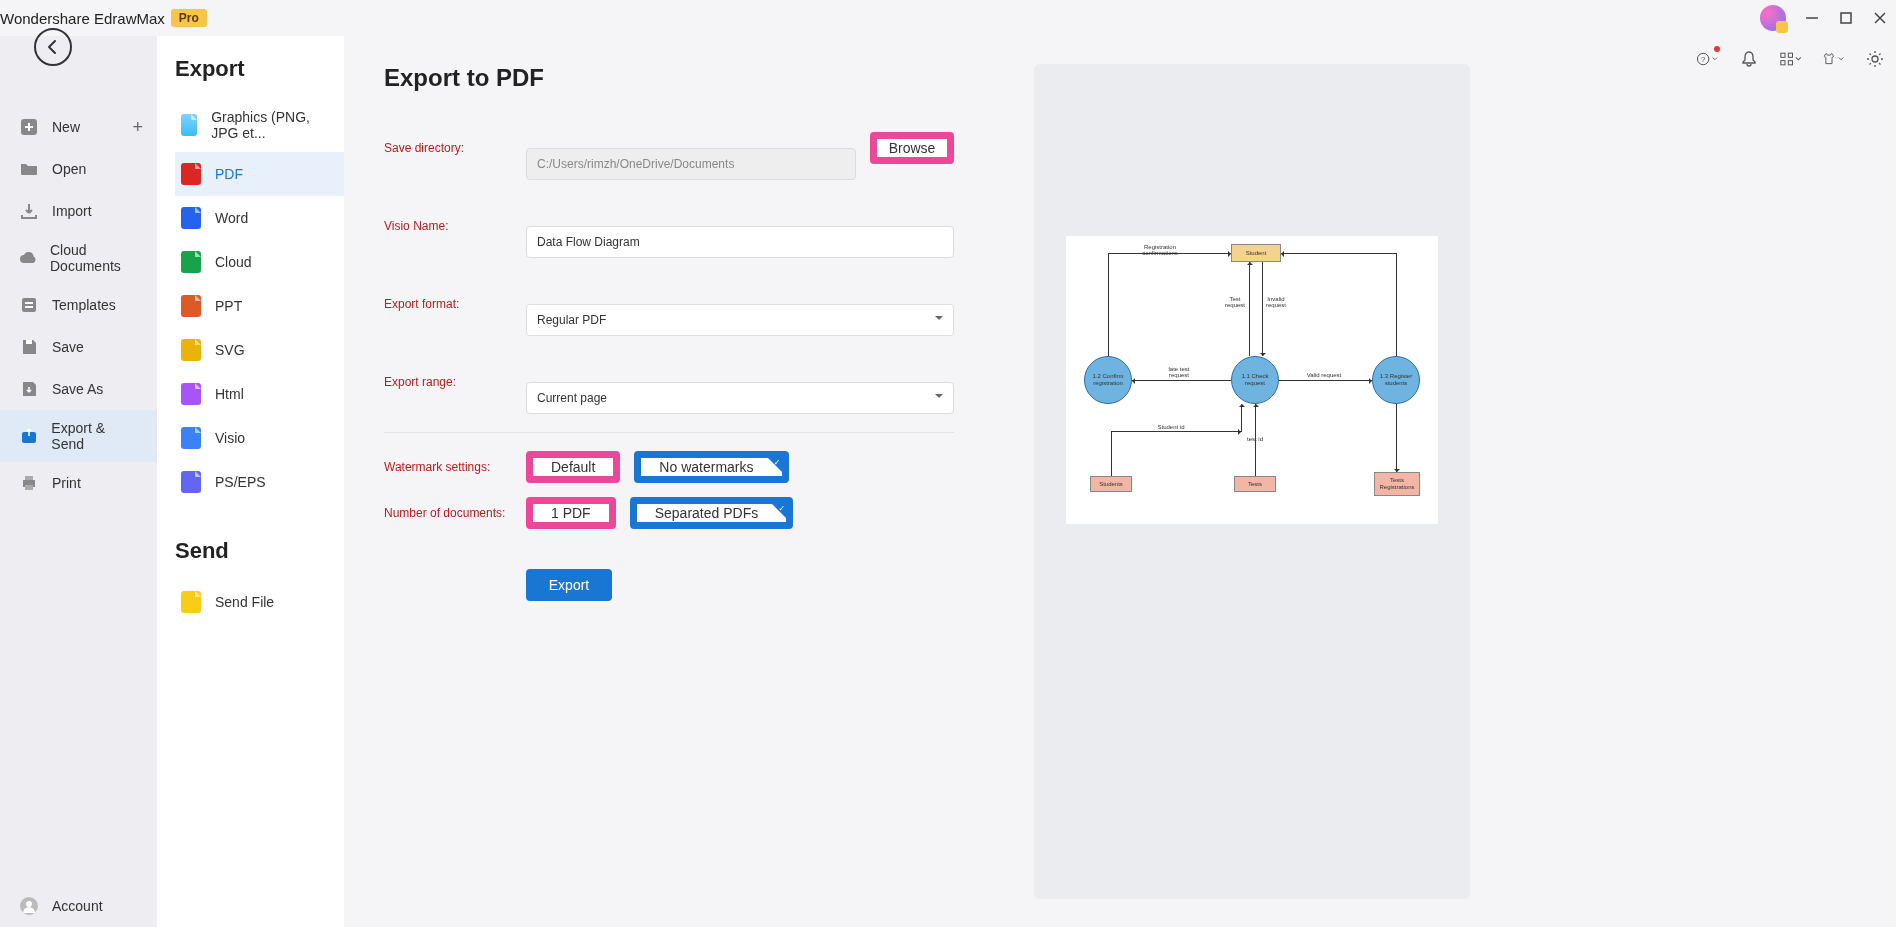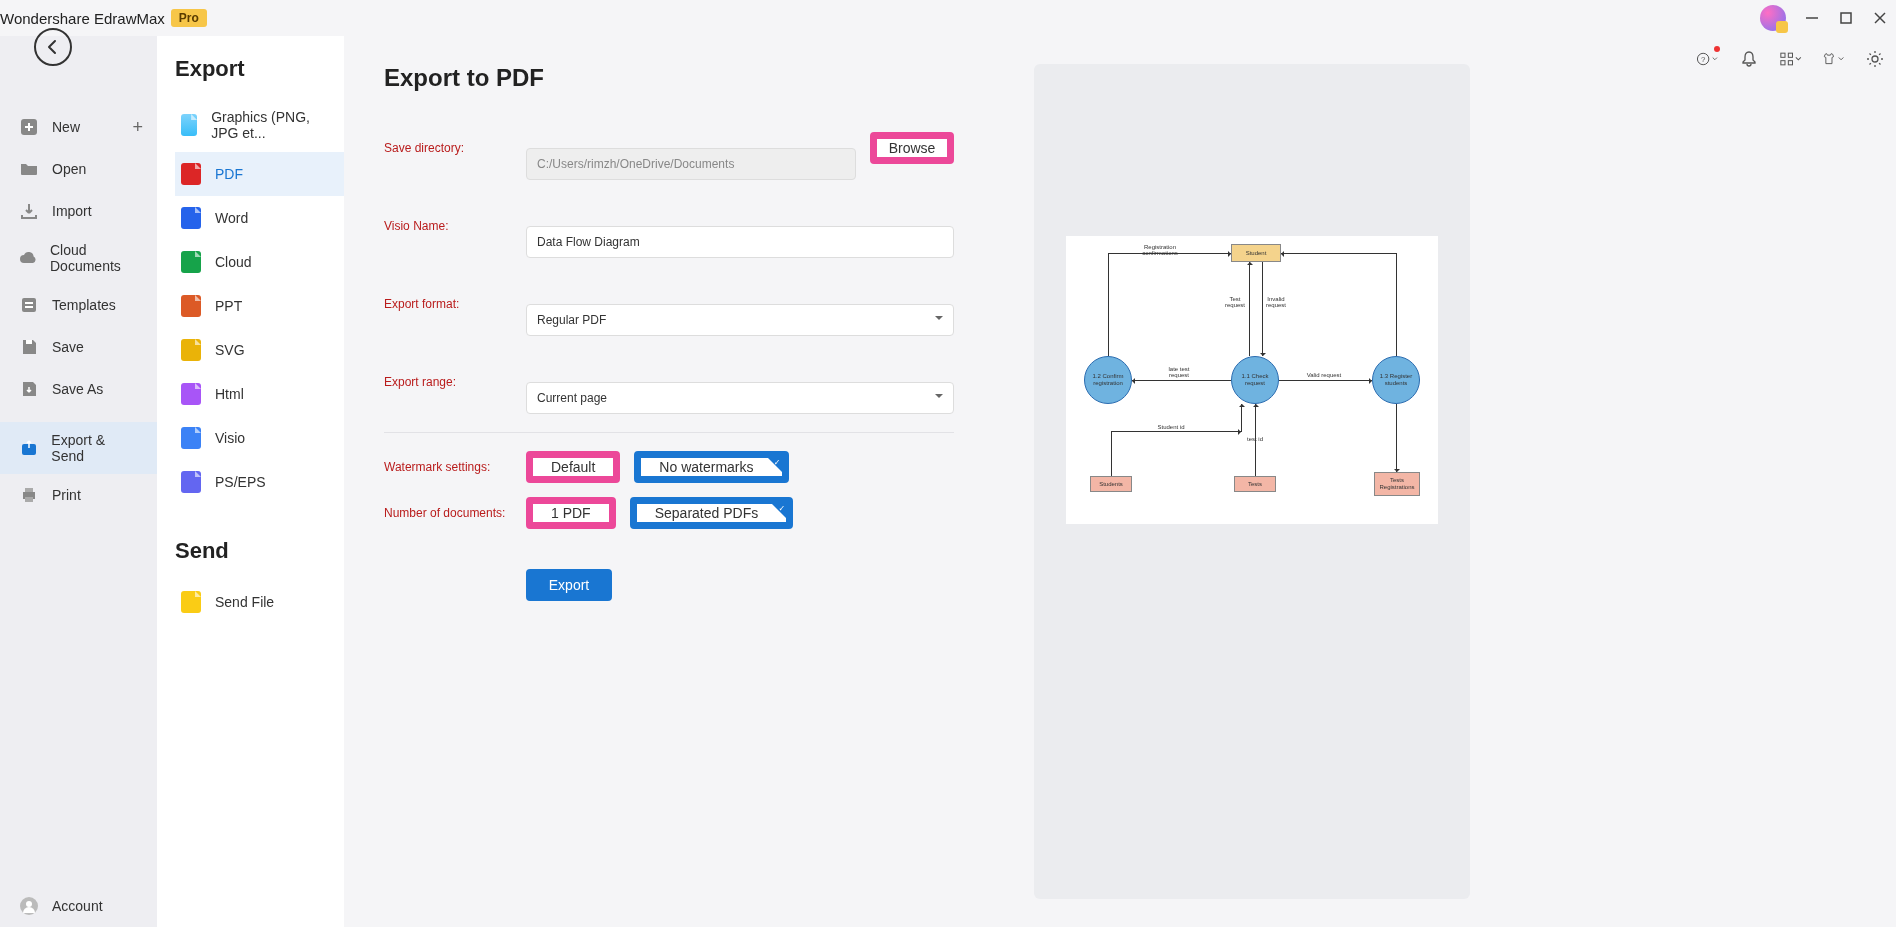--- a/index.html
+++ b/index.html
@@ -11,21 +11,21 @@
 .avatar { width: 26px; height: 26px; border-radius: 50%; background: radial-gradient(circle at 30% 30%, #ff6ec4, #7873f5); position: relative; }
 .avatar::after { content:""; position:absolute; right:-2px; bottom:-2px; width:12px;height:12px;background:#f7c648;border-radius:3px;}
 .wc { width: 16px; height: 16px; color: #444; cursor: pointer; }
 .toolbar-right { position: absolute; right: 10px; top: 48px; display: flex; gap: 20px; align-items: center; color: #555; }
 .toolbar-right .icn { width: 22px; height: 22px; position: relative; cursor: pointer; display:flex;align-items:center;justify-content:center;}
 .red-dot { position:absolute; top:-2px; right:-2px; width:6px;height:6px;background:#e33;border-radius:50%; }
 .backbtn { position: absolute; top: 28px; left: 34px; width: 38px; height: 38px; border: 2px solid #333; border-radius: 50%; display: flex; align-items: center; justify-content: center; cursor: pointer; background:transparent;}
 .layout { display: flex; height: calc(100% - 36px); }
 .col-nav { width: 157px; background: #eeeef2; display: flex; flex-direction: column; padding-top: 70px; }
 .nav-item { display: flex; align-items: center; gap: 12px; padding: 10px 18px; font-size: 14px; color: #333; cursor: pointer; position: relative;}
-.nav-item.active { background: #e0eaf6; margin-top: 12px; }
+.nav-item.active { background: #e0eaf6; }
 .nav-item .nicon { width: 22px; height: 22px; display:flex;align-items:center;justify-content:center; color:#666;}
 .nav-item.active .nicon { color:#1976d2; }
 .nav-plus { position:absolute; right:14px; color:#666; font-size:18px;}
 .nav-spacer { flex:1; }
 .col-export { width: 187px; background: #fff; padding: 20px 0 0 18px; }
 .col-export h2 { font-size: 22px; font-weight: 700; color: #222; padding-bottom: 16px; }
 .export-item { display: flex; align-items: center; gap: 14px; padding: 11px 6px; font-size: 14px; color: #333; cursor: pointer; border-radius: 0; margin-right: 0;}
 .export-item.selected { background: #e8f1fb; color: #1976d2; }
 .fi { width: 20px; height: 22px; border-radius: 3px; position: relative; display:inline-block;}
 .fi::before { content:""; position:absolute; top:0;right:0; width:6px;height:6px; background:rgba(255,255,255,.6); clip-path: polygon(0 0,100% 100%,0 100%);}

